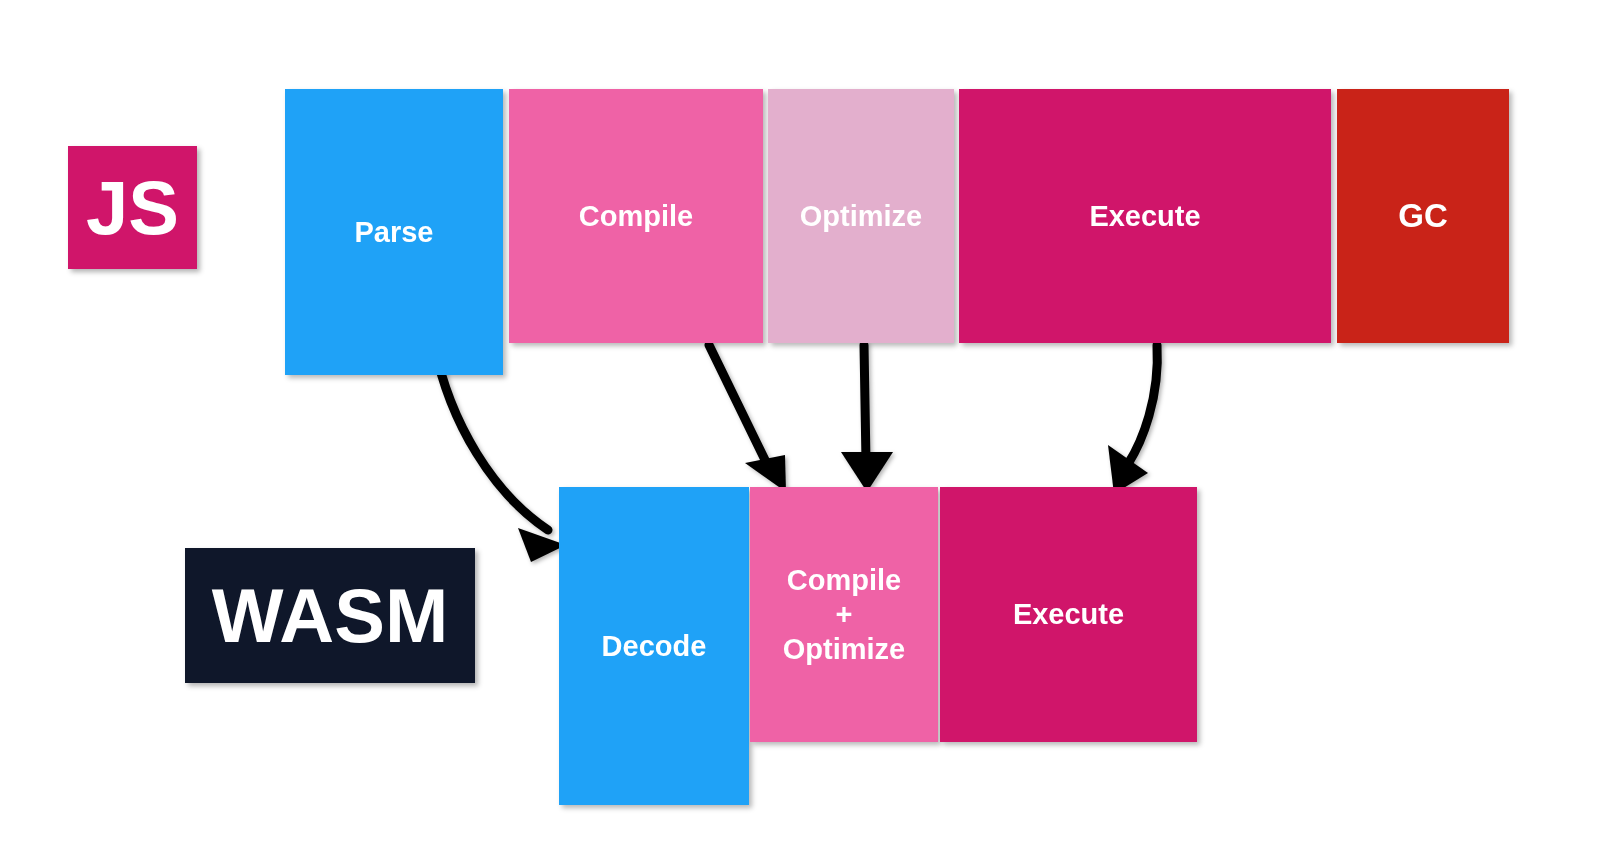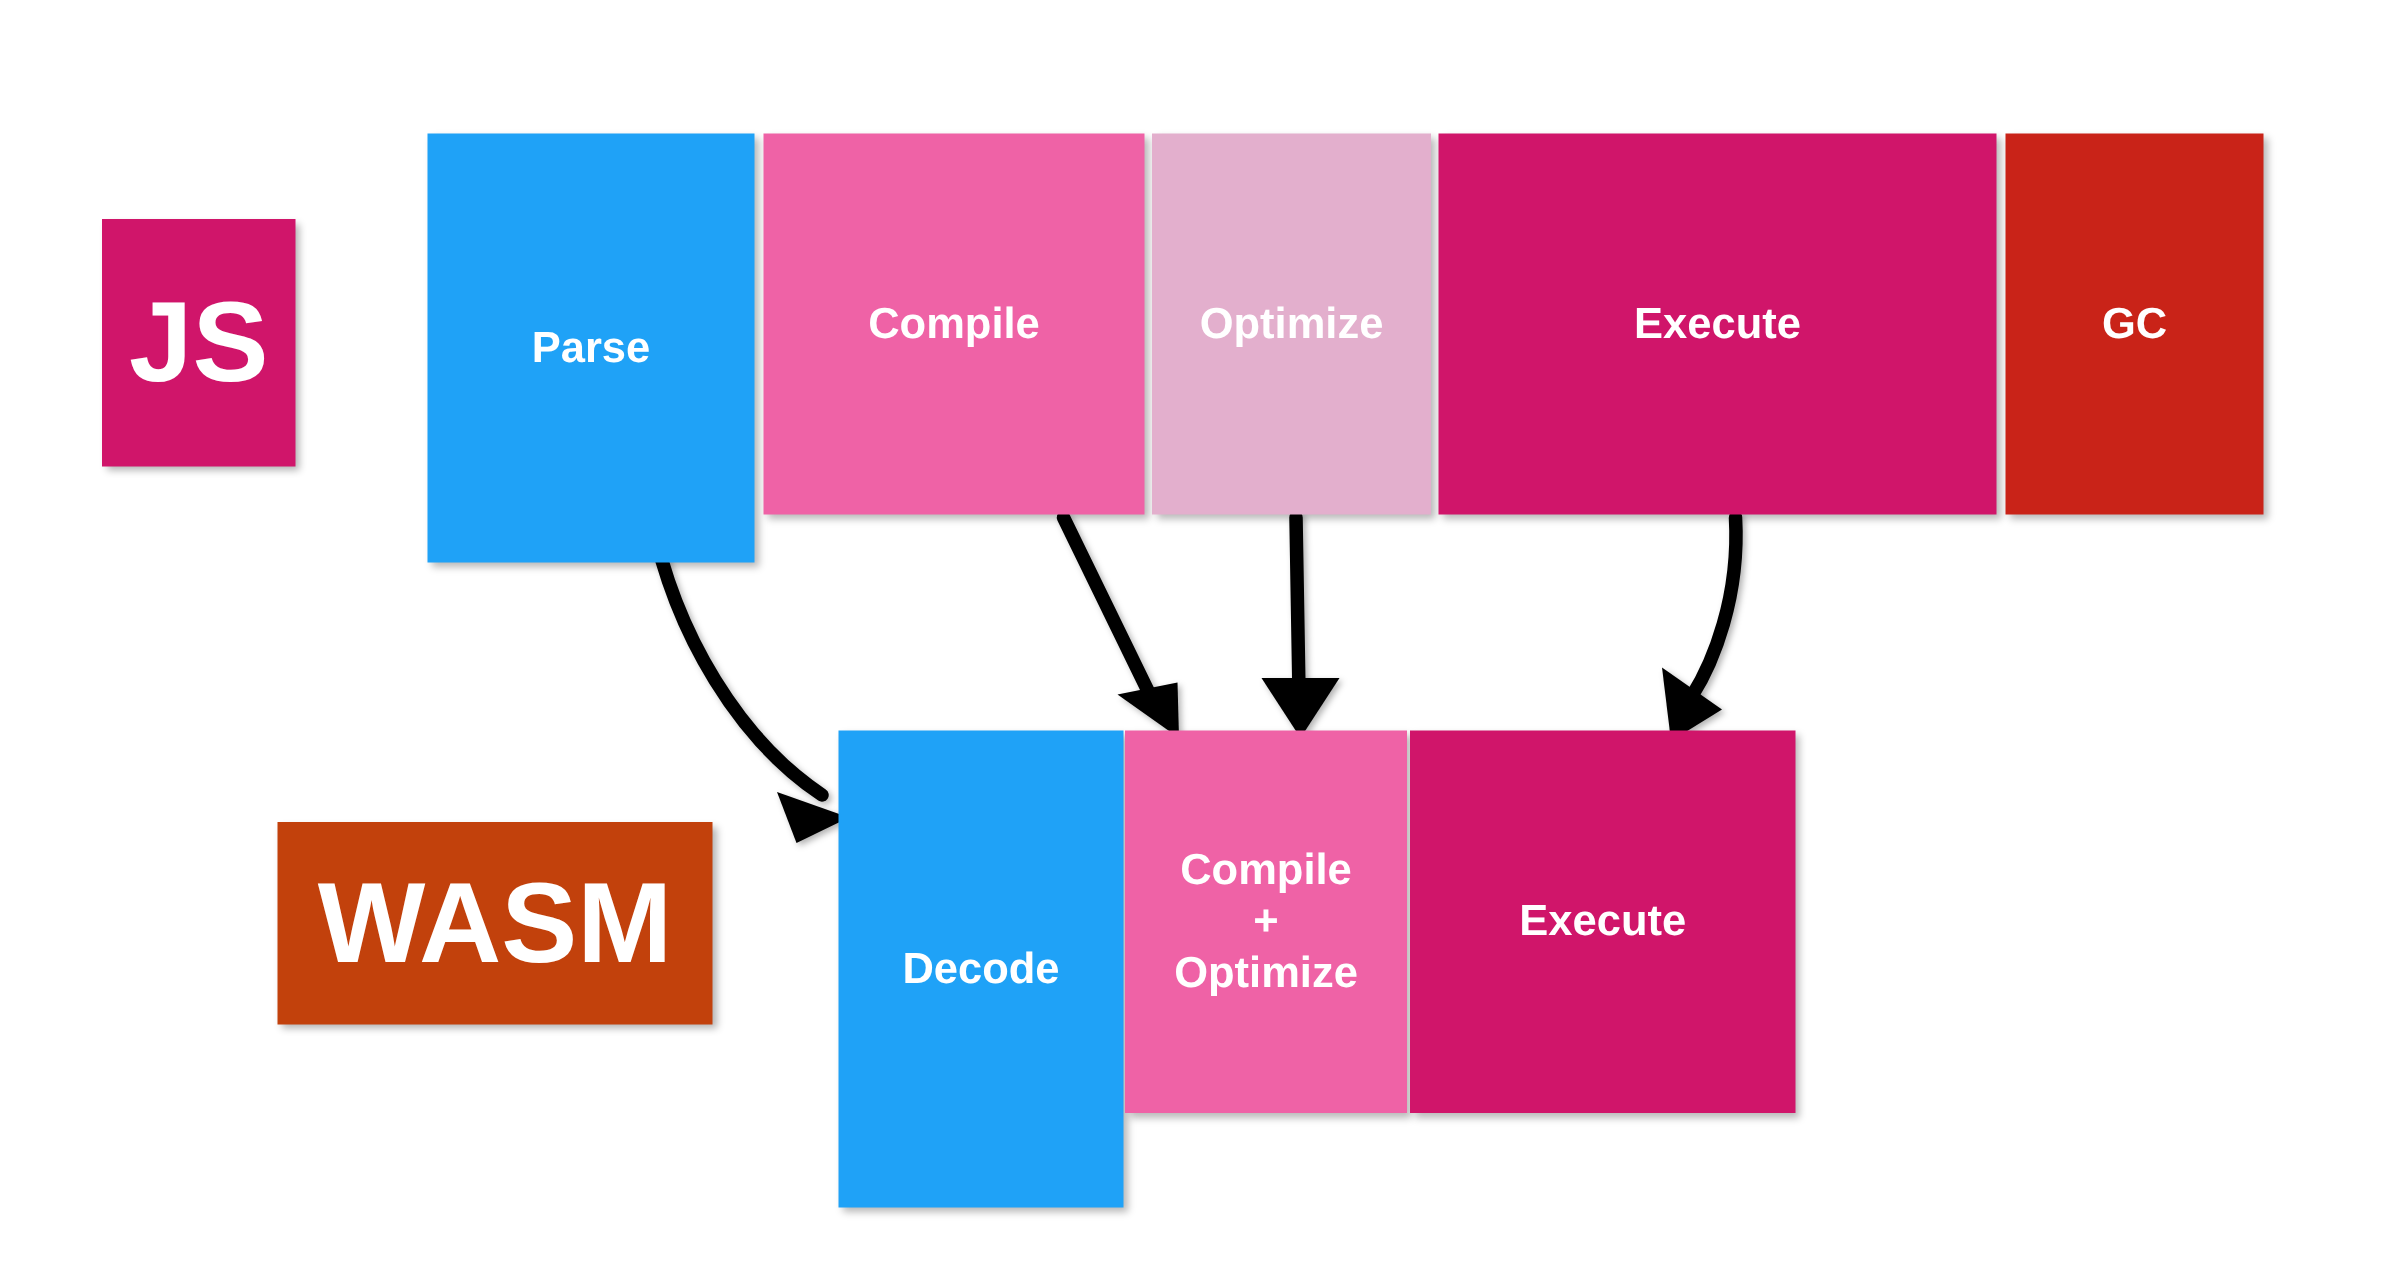--- a/index.html
+++ b/index.html
@@ -72,41 +72,41 @@
       <path d="M 1157 345 C 1160 398 1142 442 1128 464"></path>
     </g>
     <g filter="url(#softshadow)" fill="#000000">
       <polygon points="566,545 518,528 531,562"></polygon>
       <polygon points="786,492 745,463 785,455"></polygon>
       <polygon points="867,492 841,452 893,452"></polygon>
       <polygon points="1114,494 1108,445 1148,473"></polygon>
     </g>
   </svg>
 
-  <div class="badge" style="left: 68px; top: 146px; width: 129px; height: 165px; background: rgb(208, 21, 106); font-size: 76px;">
+  <div class="badge" style="left: 68px; top: 146px; width: 129px; height: 123px; background: rgb(208, 21, 106); font-size: 76px;">
     <span class="stage-label">JS</span>
   </div>
 
   <div class="box" style="left: 285px; top: 89px; width: 218px; height: 286px; background: rgb(31, 162, 247); font-size: 29px;">
     <span class="stage-label">Parse</span>
   </div>
   <div class="box" style="left: 509px; top: 89px; width: 254px; height: 254px; background: rgb(239, 98, 166); font-size: 29px;">
     <span class="stage-label">Compile</span>
   </div>
   <div class="box" style="left: 768px; top: 89px; width: 186px; height: 254px; background: rgb(227, 175, 205); font-size: 29px;">
     <span class="stage-label">Optimize</span>
   </div>
   <div class="box" style="left: 959px; top: 89px; width: 372px; height: 254px; background: rgb(208, 21, 106); font-size: 29px;">
     <span class="stage-label">Execute</span>
   </div>
-  <div class="box" style="left: 1337px; top: 89px; width: 172px; height: 254px; background: rgb(201, 35, 24); font-size: 29px;">
+  <div class="box" style="left: 1337px; top: 89px; width: 172px; height: 254px; background: rgb(201, 35, 24); font-size: 33px;">
     <span class="stage-label">GC</span>
   </div>
 
-  <div class="badge" style="left: 185px; top: 548px; width: 290px; height: 135px; background: #c2410c; font-size: 76px; text-align: right;">
+  <div class="badge" style="left: 185px; top: 548px; width: 290px; height: 135px; background: #0f172a; font-size: 76px; text-align: right;">
     <span class="stage-label">WASM</span>
   </div>
 
   <div class="box" style="left: 559px; top: 487px; width: 190px; height: 318px; background: rgb(31, 162, 247); font-size: 29px;">
     <span class="stage-label">Decode</span>
   </div>
   <div class="box" style="left: 750px; top: 487px; width: 188px; height: 255px; background: rgb(239, 98, 166); font-size: 29px;">
     <span class="stage-label">Compile
 +
 Optimize</span>

